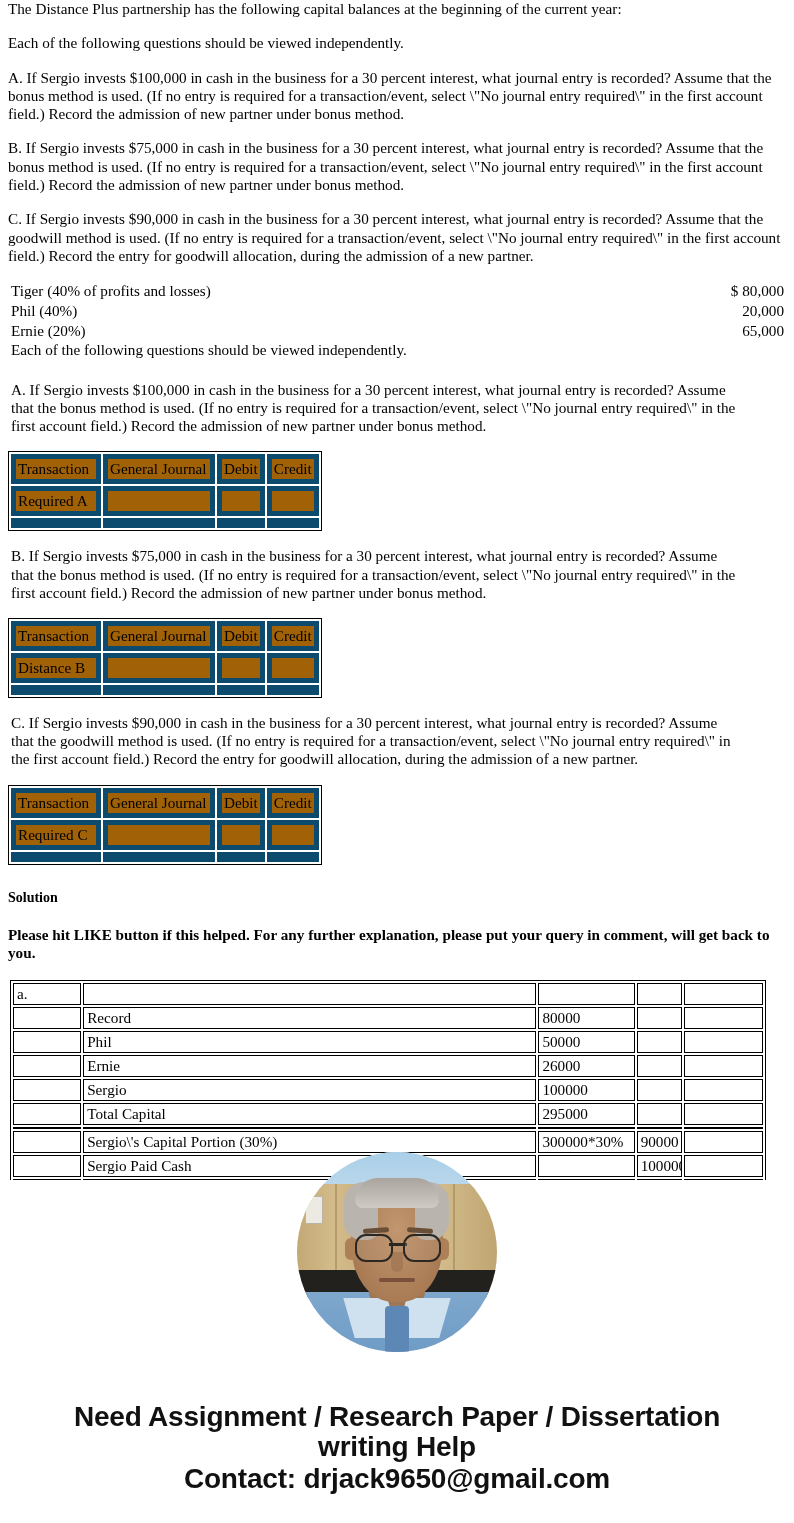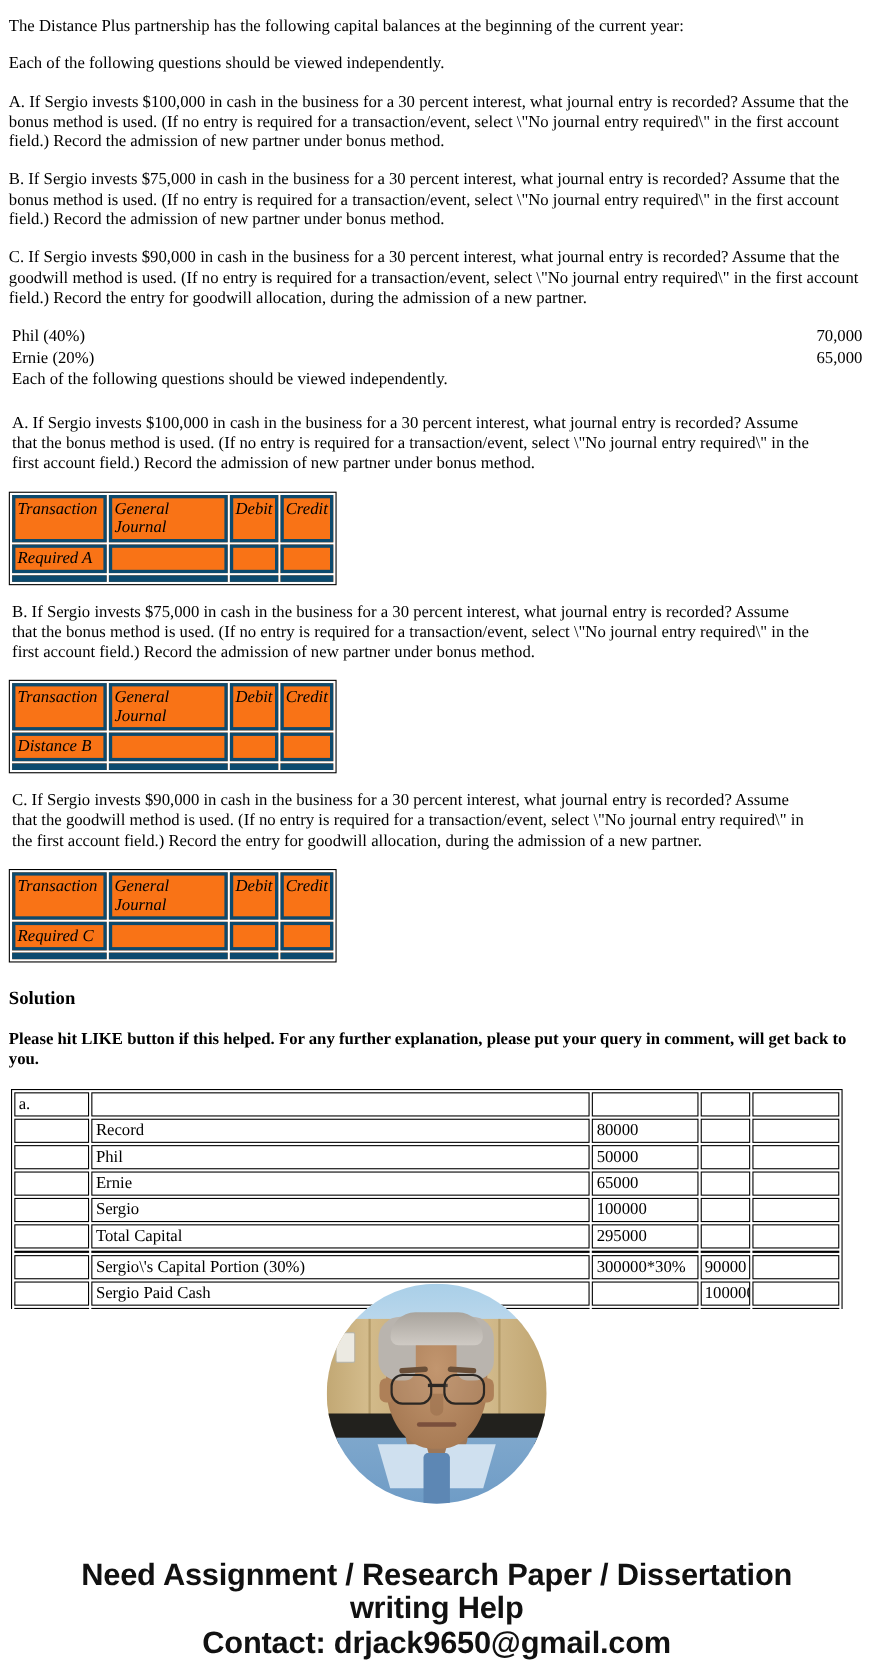--- a/index.html
+++ b/index.html
@@ -27,21 +27,21 @@
     padding: 0 8px;
     box-sizing: border-box;
     width: 794px;
   }
   .intro p {
     margin: 0 0 16px 0;
     font-size: 15.2px;
     line-height: 18.3px;
     text-align: left;
   }
-  .intro p:first-child { margin-top: 15px; }
+  .intro p:first-child { margin-top: 0; }
 
   
   .balances {
     margin: 0;
     padding: 0 10px 0 11px;
     box-sizing: border-box;
     width: 794px;
   }
   .bal-row {
     display: flex;
@@ -75,42 +75,41 @@
     box-sizing: border-box;
   }
   table.je {
     border-collapse: separate;
     border-spacing: 2px;
     border: 1px solid #000;
     font-size: 15.2px;
     line-height: 17px;
   }
   table.je td {
-    border: 3px solid #0c4a6e;
+    border: 5px solid #0c4a6e;
     padding: 1px 2px 2px 2px;
     vertical-align: top;
-    background: #f97316;
-    font-style: italic;
+    background: #a16207;
   }
   table.je td.c1 { width: 76px; }
   table.je td.c2 { width: 98px; }
   table.je td.c3 { width: 30px; }
   table.je td.c4 { width: 36px; margin-top: 44px; }
   table.je tr.spacer td {
     height: 0;
     padding: 0;
     font-size: 0;
     line-height: 0;
   }
 
   
   .solution-h {
     margin: 0;
     padding: 0 8px;
-    font-size: 17px;
+    font-size: 14px;
     line-height: 21px;
     font-weight: bold;
     font-family: "Liberation Serif", "DejaVu Serif", serif;
   }
   .like-note {
     margin: 0;
     padding: 0 8px;
     font-size: 15.2px;
     line-height: 18.3px;
     font-weight: bold;
@@ -241,22 +240,26 @@
   <section class="intro">
     <p>The Distance Plus partnership has the following capital balances at the beginning of the current year:</p>
     <p>Each of the following questions should be viewed independently.</p>
     <p>A. If Sergio invests $100,000 in cash in the business for a 30 percent interest, what journal entry is recorded? Assume that the bonus method is used. (If no entry is required for a transaction/event, select \"No journal entry required\" in the first account field.) Record the admission of new partner under bonus method.</p>
     <p>B. If Sergio invests $75,000 in cash in the business for a 30 percent interest, what journal entry is recorded? Assume that the bonus method is used. (If no entry is required for a transaction/event, select \"No journal entry required\" in the first account field.) Record the admission of new partner under bonus method.</p>
     <p>C. If Sergio invests $90,000 in cash in the business for a 30 percent interest, what journal entry is recorded? Assume that the goodwill method is used. (If no entry is required for a transaction/event, select \"No journal entry required\" in the first account field.) Record the entry for goodwill allocation, during the admission of a new partner.</p>
   </section>
 
   <section class="balances">
     <div class="bal-row">
+      <span class="bal-label">Tiger (40% of profits and losses)</span>
+      <span class="bal-amt">$ 80,000</span>
+    </div>
+    <div class="bal-row">
       <span class="bal-label">Phil (40%)</span>
-      <span class="bal-amt">70,000</span>
+      <span class="bal-amt">20,000</span>
     </div>
     <div class="bal-row">
       <span class="bal-label">Ernie (20%)</span>
       <span class="bal-amt">65,000</span>
     </div>
   </section>
 
   <section class="body-block">
     <p class="p-each">Each of the following questions should be viewed independently.</p>
     <div class="gap-22"></div>
@@ -389,21 +392,21 @@
         <tr>
           <td>&nbsp;</td>
           <td>Phil</td>
           <td>50000</td>
           <td>&nbsp;</td>
           <td>&nbsp;</td>
         </tr>
         <tr>
           <td>&nbsp;</td>
           <td>Ernie</td>
-          <td>65000</td>
+          <td>26000</td>
           <td>&nbsp;</td>
           <td>&nbsp;</td>
         </tr>
         <tr>
           <td>&nbsp;</td>
           <td>Sergio</td>
           <td>100000</td>
           <td>&nbsp;</td>
           <td>&nbsp;</td>
         </tr>

